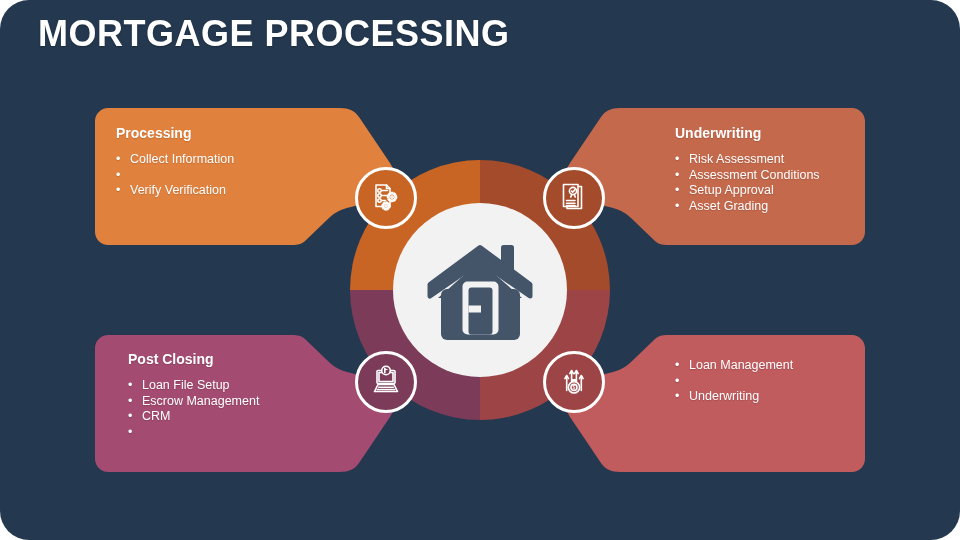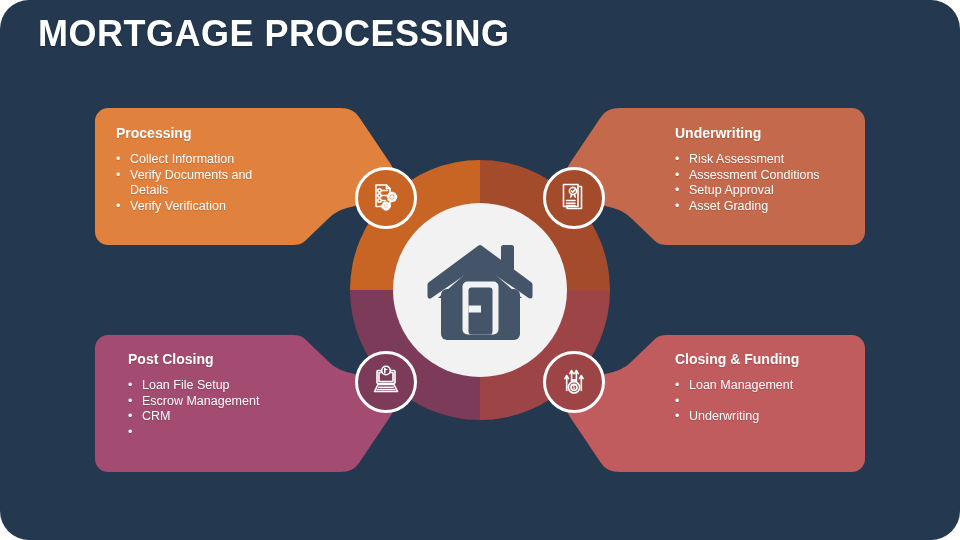--- a/index.html
+++ b/index.html
@@ -141,22 +141,20 @@
 
   <div class="section-text pos-tl">
     <h2>Processing</h2>
     <ul>
         <li>
           <span class="marker">•</span>
           <span class="btext">Collect Information</span>
         </li>
         <li>
           <span class="marker">•</span>
-          <span class="btext">Verify Documents and
-Details</span>
         </li>
         <li>
           <span class="marker">•</span>
           <span class="btext">Verify Verification</span>
         </li>
       </ul>
   </div>
 
   <div class="section-text pos-tr">
     <h2>Underwriting</h2>
@@ -195,21 +193,20 @@
           <span class="marker">•</span>
           <span class="btext">CRM</span>
         </li>
         <li>
           <span class="marker">•</span>
         </li>
       </ul>
   </div>
 
   <div class="section-text pos-br">
-    <h2>Closing &amp; Funding</h2>
     <ul>
         <li>
           <span class="marker">•</span>
           <span class="btext">Loan Management</span>
         </li>
         <li>
           <span class="marker">•</span>
         </li>
         <li>
           <span class="marker">•</span>

